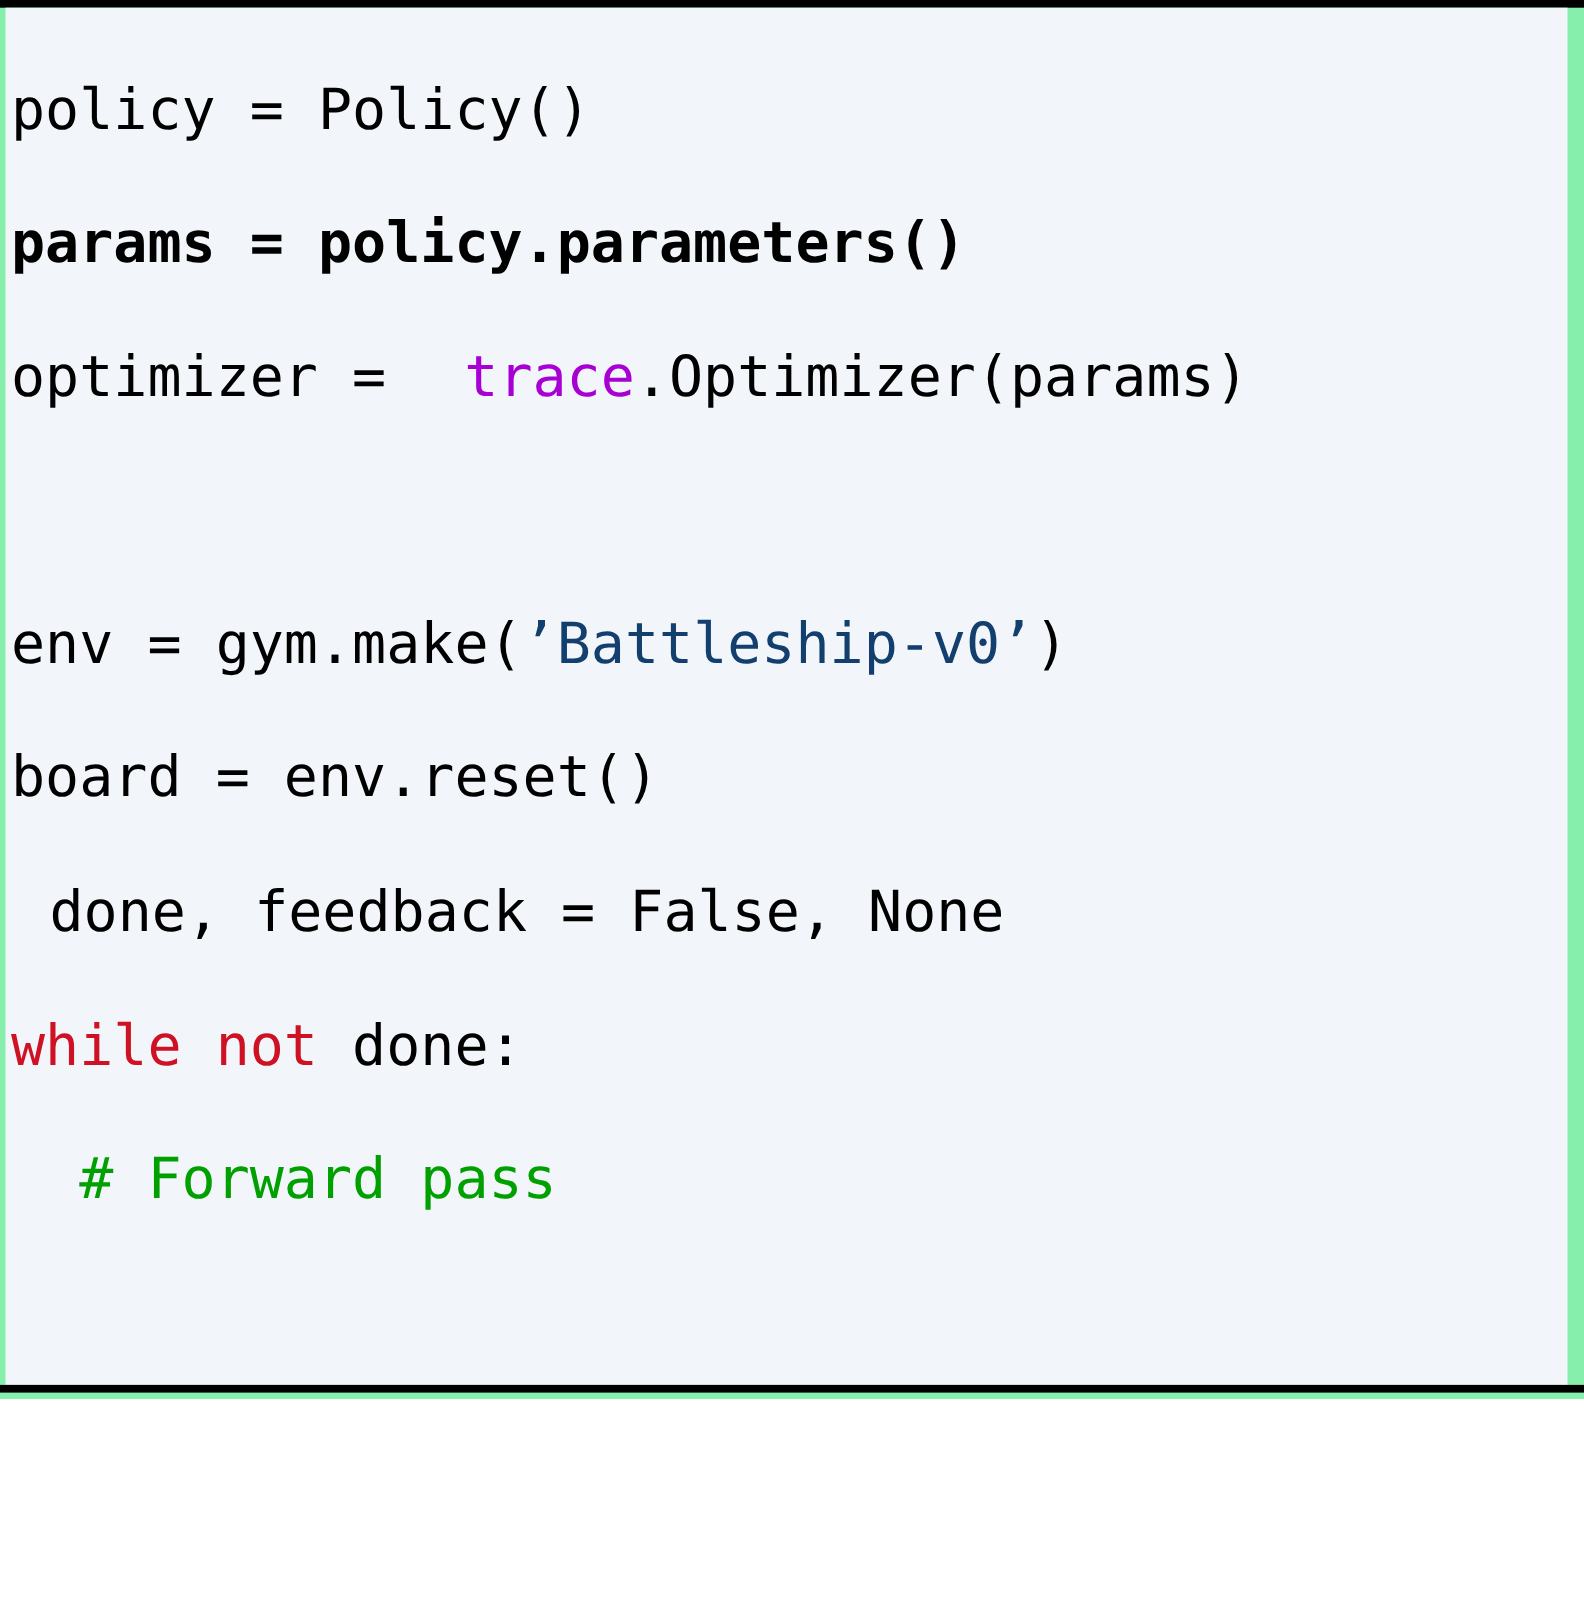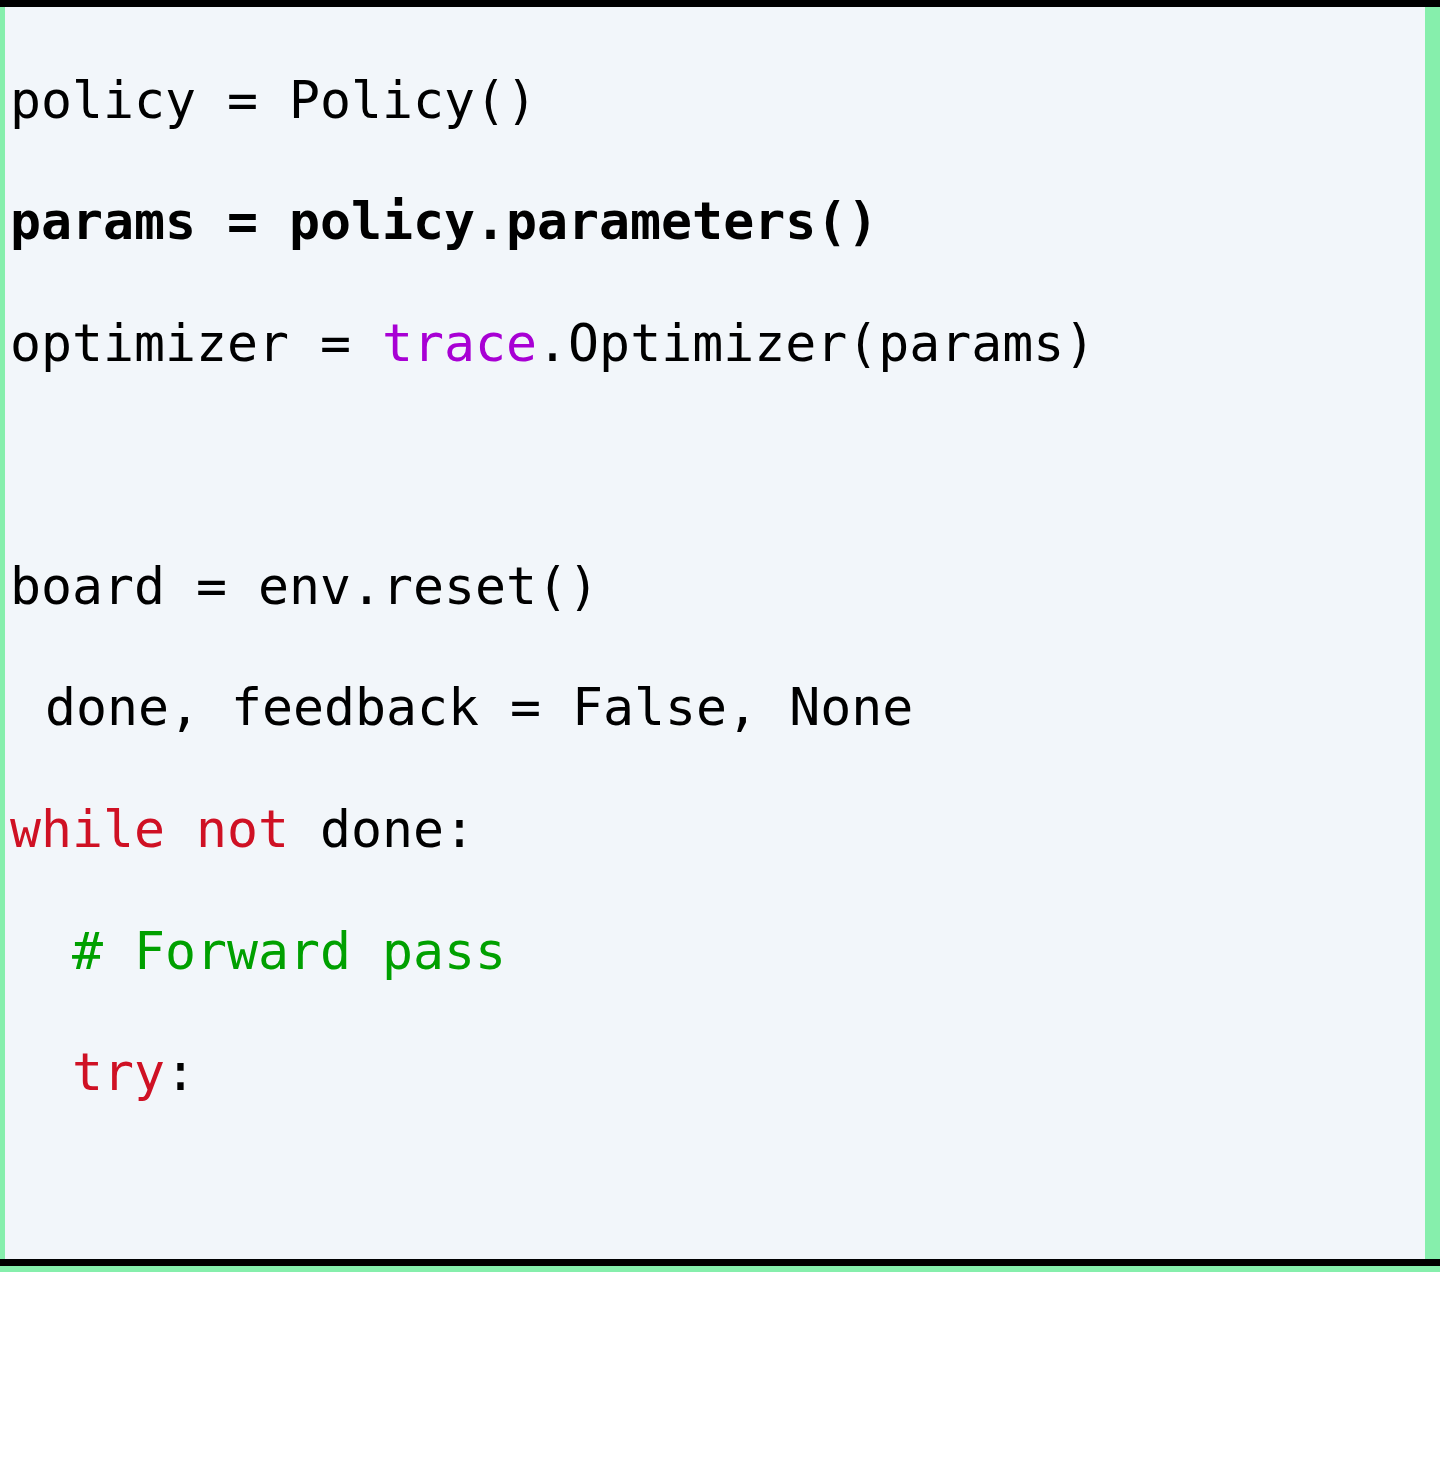--- a/index.html
+++ b/index.html
@@ -71,21 +71,21 @@
   .code-line {
     white-space: pre;
     height: 60.8px;
     display: block;
   }
 
   .tok-plain    { color: #000000; }
   .tok-keyword  { color: #cf1124; }
   .tok-comment  { color: #00a000; }
   .tok-string   { color: #123f6d; }
-  .tok-module   { color: #a800d4; }
+  .tok-module   { color: #a800d4; margin-left: 40px; }
 
   #figure-whitespace {
     position: absolute;
     left: 0;
     top: 1272px;
     width: 1440px;
     height: 192px;
     background: #ffffff;
   }
 </style>
@@ -94,25 +94,25 @@
 
 <div id="code-figure">
 
   <div id="rule-top" style="background: rgb(0, 0, 0);"></div>
 
   <div id="code-block" style="background: rgb(242, 246, 250);">
     <pre id="code-lines"><span class="code-line"><span class="tok-plain" style="color: rgb(0, 0, 0);">policy = Policy()</span></span>
 <span class="code-line"><span class="tok-plain" style="color: rgb(0, 0, 0); font-weight: bold;">params = policy.parameters()</span></span>
 <span class="code-line"><span class="tok-plain" style="color: rgb(0, 0, 0); text-align: right;">optimizer = </span><span class="tok-module" style="color: rgb(168, 0, 212);">trace</span><span class="tok-plain" style="color: rgb(0, 0, 0);">.Optimizer(params)</span></span>
 <span class="code-line">​</span>
+<span class="code-line"><span class="tok-plain" style="color: rgb(0, 0, 0);">env = gym.make(</span><span class="tok-string" style="color: rgb(18, 63, 109);">’Battleship-v0’</span><span class="tok-plain" style="color: rgb(0, 0, 0);">)</span></span>
 <span class="code-line"><span class="tok-plain" style="color: rgb(0, 0, 0);">board = env.reset()</span></span>
 <span class="code-line"><span class="tok-plain" style="color: rgb(0, 0, 0); margin-left: 35px;">done, feedback = False, None</span></span>
 <span class="code-line"><span class="tok-keyword" style="color: rgb(207, 17, 36);">while not</span><span class="tok-plain" style="color: rgb(0, 0, 0);"> done:</span></span>
 <span class="code-line"><span class="tok-plain" style="color: rgb(0, 0, 0);">  </span><span class="tok-comment" style="color: rgb(0, 160, 0);"># Forward pass</span></span>
-<span class="code-line"><span class="tok-plain" style="color: rgb(0, 0, 0);">  </span><span class="tok-keyword" style="color: rgb(207, 17, 36);">try</span><span class="tok-plain" style="color: rgb(0, 0, 0);">:</span></span>
 
 
 
 
 
 
 
 
 
 

